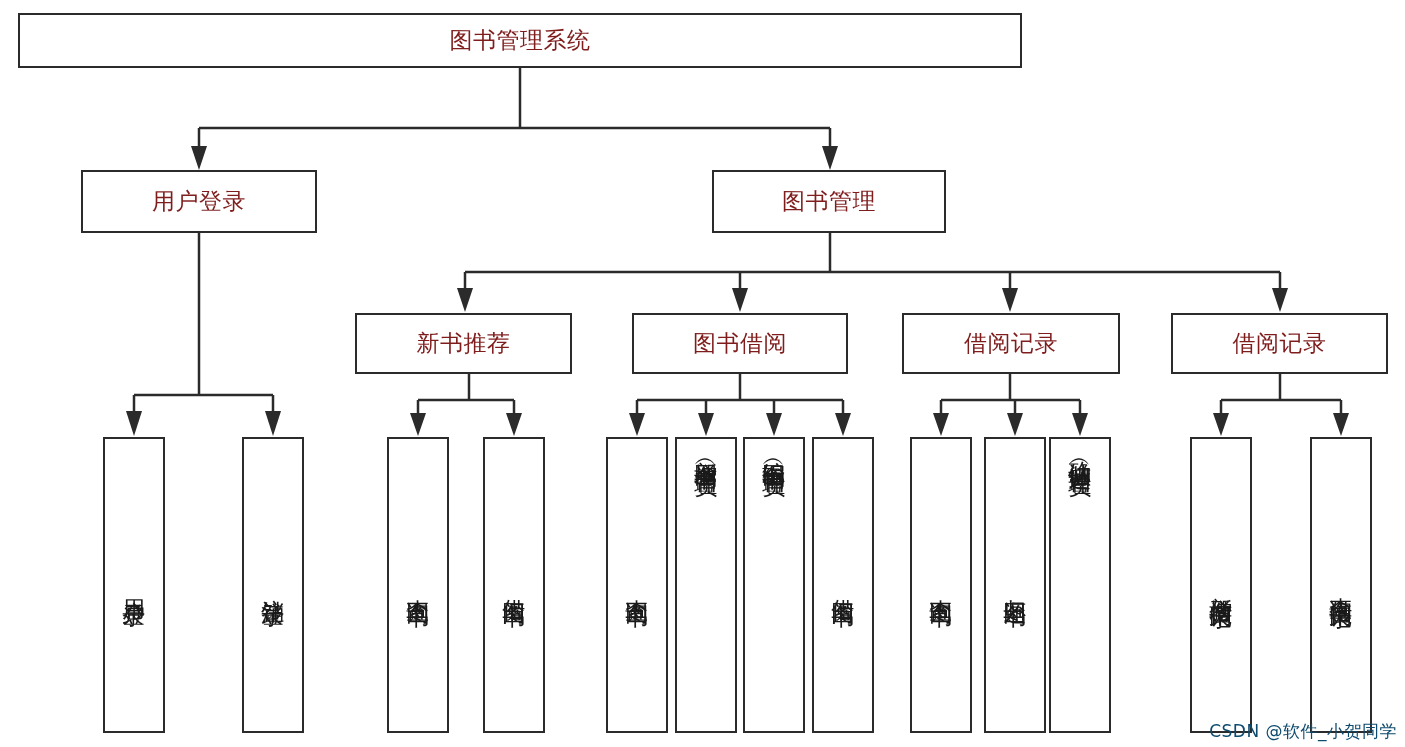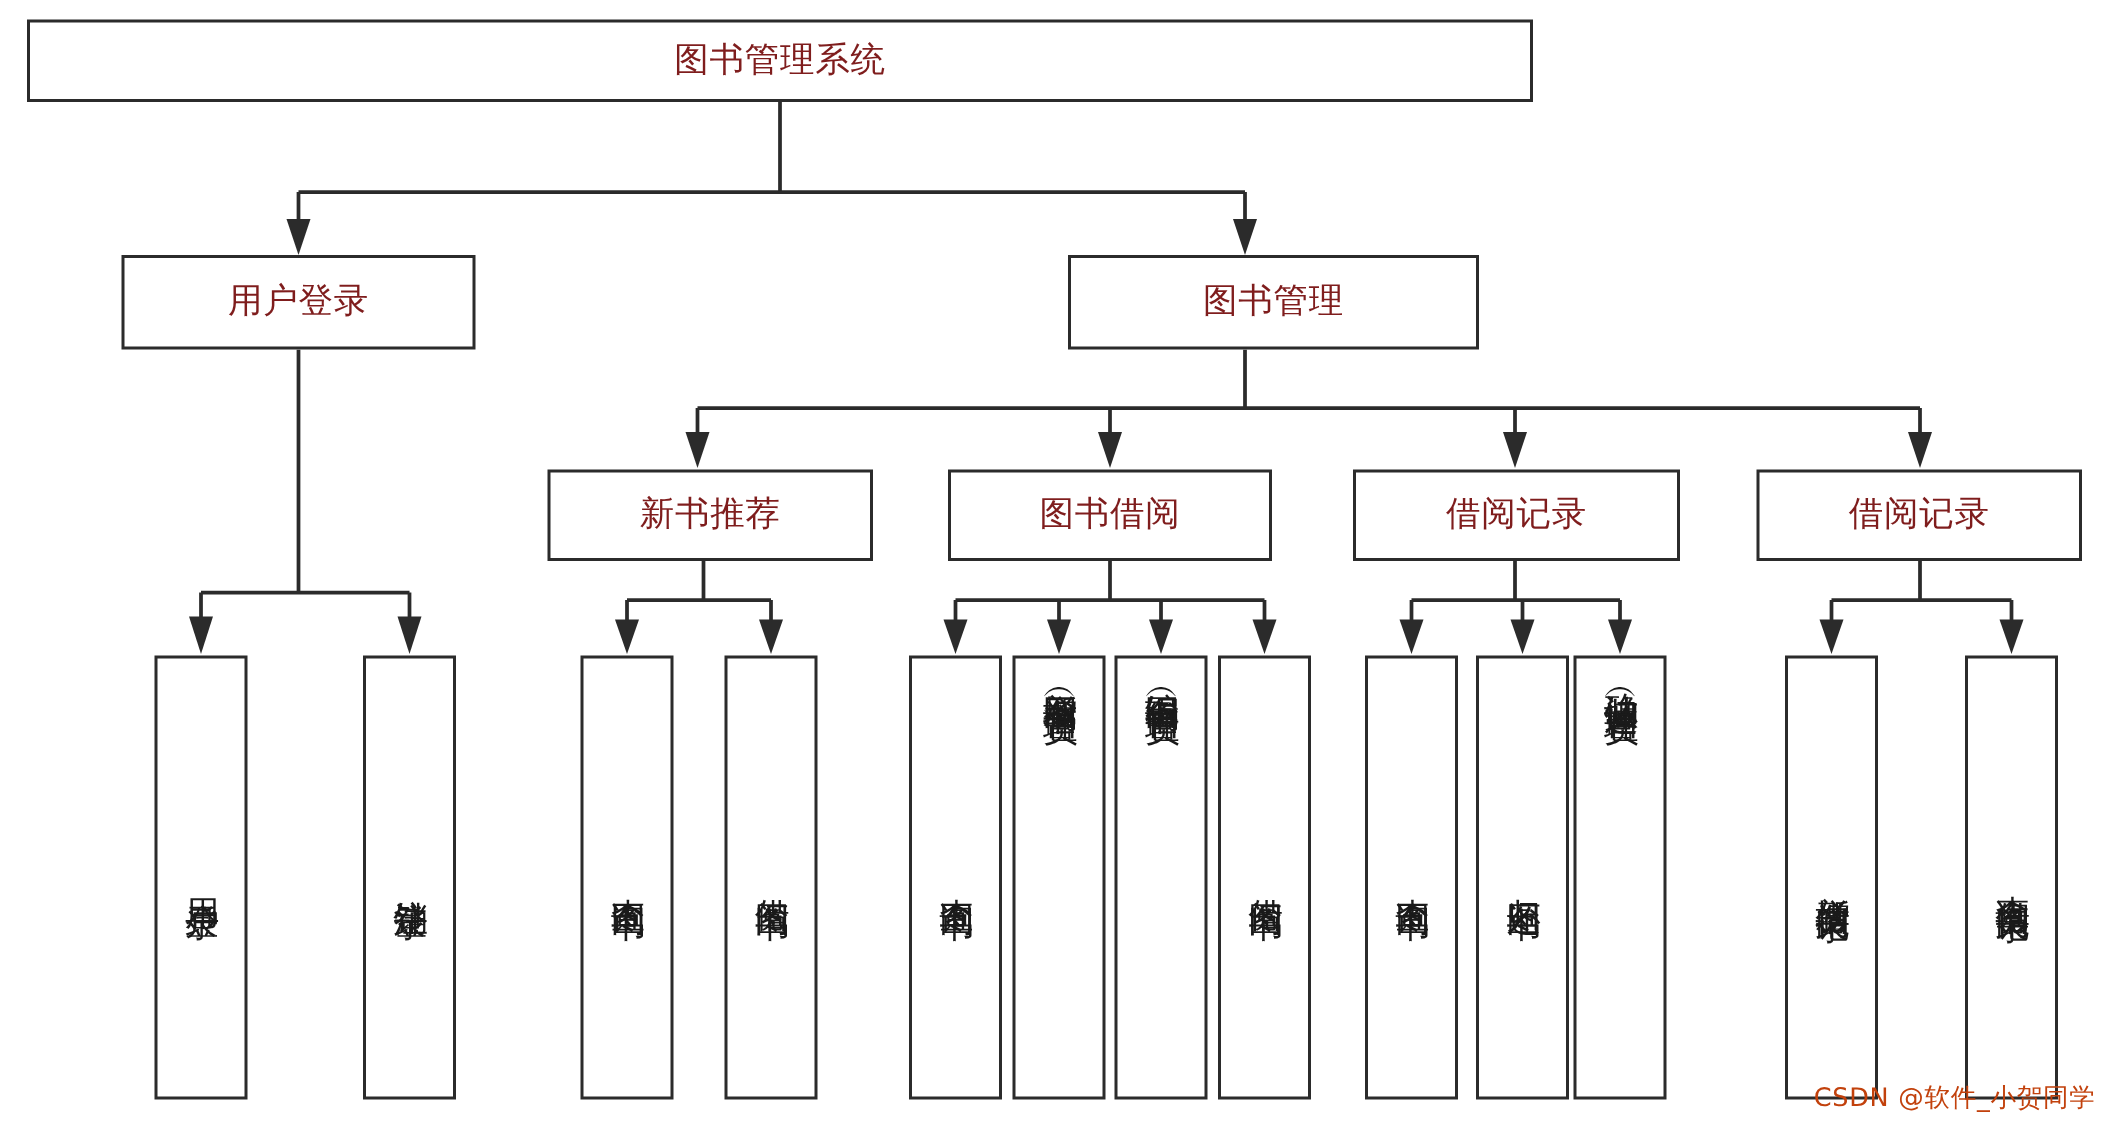--- a/index.html
+++ b/index.html
@@ -57,21 +57,21 @@
     line-height: 1.42;
     letter-spacing: 2px;
     text-align: center;
     max-height: 100%;
   }
   .watermark {
     position: absolute;
     right: 8px;
     bottom: 4px;
     font-size: 17px;
-    color: #c2410c;
+    color: #0c4a6e;
     white-space: nowrap;
     letter-spacing: 0.5px;
   }
   svg line, svg path, svg polyline {
     stroke: #2b2b2b;
     stroke-width: 2.5;
     fill: none;
   }
   svg polygon.arrowhead {
     fill: #2b2b2b;
@@ -158,25 +158,25 @@
 </svg>
 
 <div class="node-box" style="left:18px; top:13px; width:1004px; height:55px;">
   <div class="node-label-h">图书管理系统</div>
 </div>
 
 <div class="node-box" style="left:81px; top:170px; width:236px; height:63px;">
   <div class="node-label-h">用户登录</div>
 </div>
 
-<div class="node-box" style="left:712px; top:170px; width:274px; height:63px;">
+<div class="node-box" style="left:712px; top:170px; width:234px; height:63px;">
   <div class="node-label-h">图书管理</div>
 </div>
 
-<div class="node-box" style="left:365px; top:313px; width:217px; height:61px;">
+<div class="node-box" style="left:355px; top:313px; width:217px; height:61px;">
   <div class="node-label-h">新书推荐</div>
 </div>
 
 <div class="node-box" style="left:632px; top:313px; width:216px; height:61px;padding-left:13px;">
   <div class="node-label-h">图书借阅</div>
 </div>
 
 <div class="node-box" style="left:902px; top:313px; width:218px; height:61px;">
   <div class="node-label-h">借阅记录</div>
 </div>

